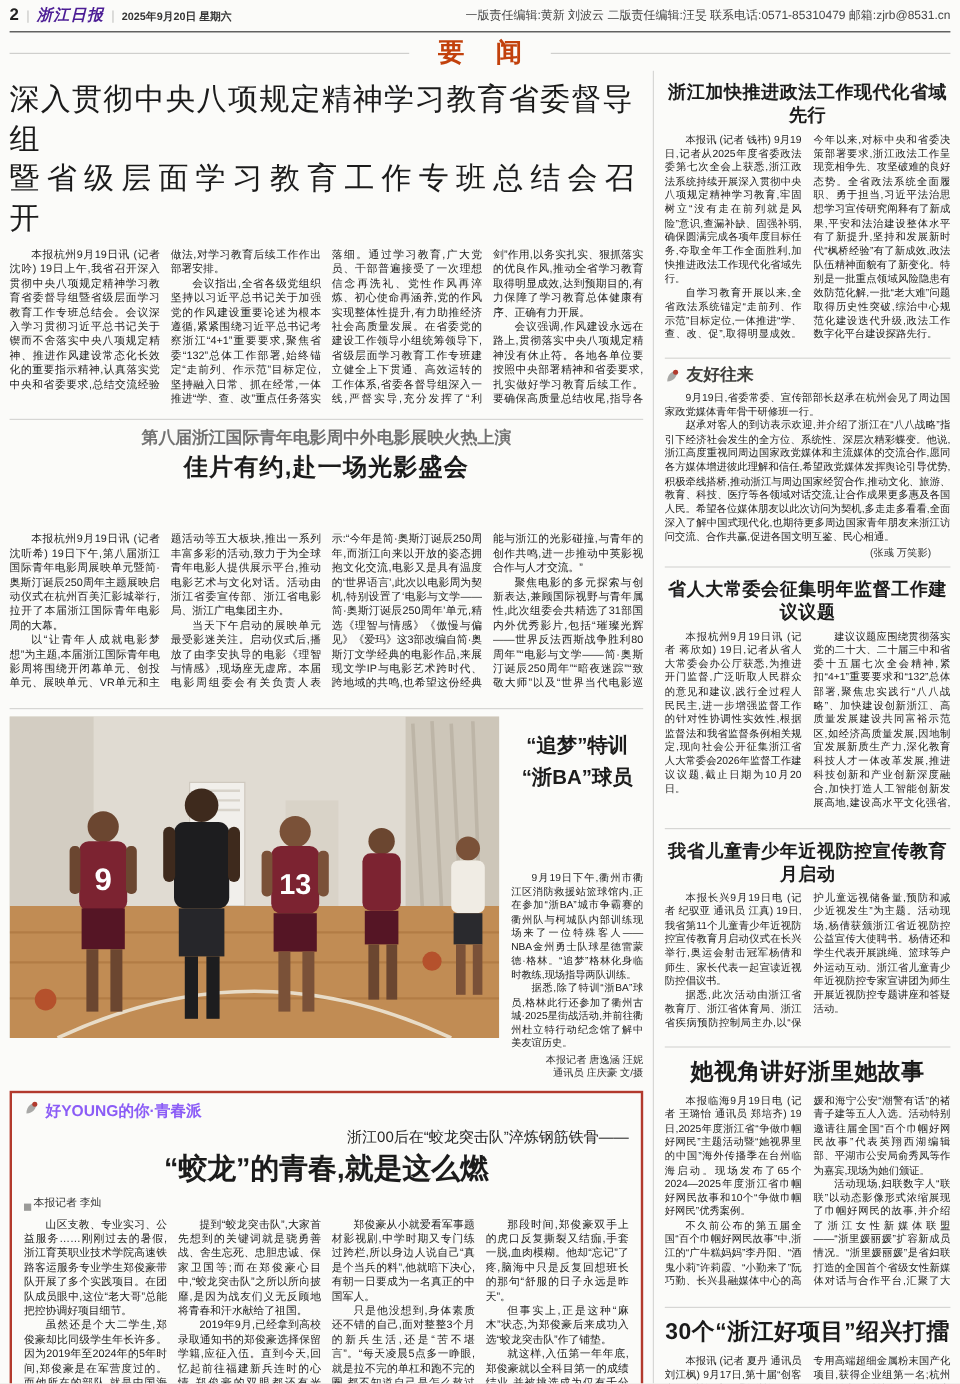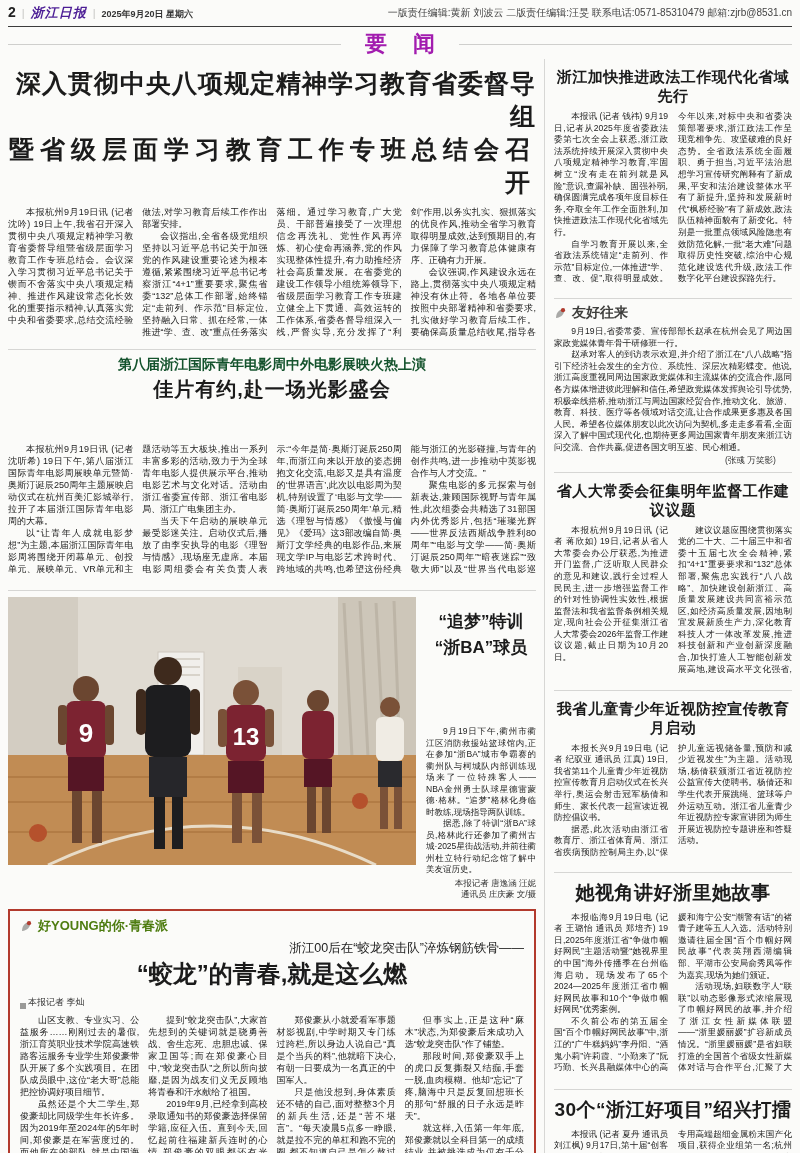--- a/index.html
+++ b/index.html
@@ -12,51 +12,51 @@
   .topbar-left{display:flex;align-items:baseline;gap:6px;}
   .page-num{font-size:14px;font-weight:bold;color:#222;}
   .tb-sep{color:#c5c5c3;font-size:11px;}
   .masthead{font-family:"Liberation Serif","DejaVu Serif",serif;font-style:italic;
             font-weight:bold;font-size:13px;color:#4c1d95;letter-spacing:1px;}
   .tb-date{font-size:9px;font-weight:bold;color:#333;}
   .topbar-right{font-size:10px;color:#444;}
   
   .section-banner{display:flex;align-items:center;gap:14px;height:30px;margin-top:2px;}
   .banner-line{flex:1;height:1px;background:#cfcfcd;}
-  .section-title{font-size:22px;font-weight:bold;color:#a21caf;letter-spacing:10px;padding-left:10px;}
+  .section-title{font-size:22px;font-weight:bold;color:#c2410c;letter-spacing:10px;padding-left:10px;}
   
   .content{display:flex;}
   .left-col{width:528px;flex:none;}
   .right-col{flex:1;border-left:1px solid #d7d7d5;margin-left:8px;padding-left:9px;min-width:0;}
   
   .para{margin:0;text-indent:2em;font-size:9px;line-height:12px;text-align:justify;color:#222;}
   .cols-4{column-count:4;column-gap:9px;overflow:hidden;}
   .cols-2{column-count:2;column-gap:10px;overflow:hidden;}
   .rule{border:none;border-top:1px solid #d6d6d4;margin:5px 0;}
   
-  .lead-title{font-weight:bold;text-align:right;line-height:1.32;margin:8px 0 7px;}
+  .lead-title{font-weight:normal;text-align:left;line-height:1.32;margin:8px 0 7px;}
   .lead-line1{font-size:25px;letter-spacing:1px;}
   .lead-line2{font-size:25px;letter-spacing:6px;}
   .lead-body{height:138px;}
   
-  .film-kicker{text-align:center;font-size:14px;font-weight:bold;color:#14532d;margin:6px 0 2px;}
+  .film-kicker{text-align:center;font-size:14px;font-weight:bold;color:#737373;margin:6px 0 2px;}
   .film-title{text-align:center;font-size:20px;font-weight:bold;letter-spacing:1px;margin:0 0 8px;}
   .film-body{height:142px;margin-top:40px;}
   
   .photo-row{display:flex;gap:10px;margin:6px 0 0;}
   .photo-frame{width:408px;height:268px;flex:none;background:#d8d2c8;overflow:hidden;}
   .photo-side{flex:1;display:flex;flex-direction:column;min-width:0;}
   .photo-title{font-size:17px;font-weight:bold;text-align:center;line-height:1.5;margin-top:12px;}
   .caption{margin-top:66px;}
   .caption .para{font-size:8.5px;line-height:11.5px;}
   .credit{font-size:8.5px;line-height:11.5px;text-align:right;color:#333;margin-top:2px;}
   
   .feature-box{border:2px solid #b23a2d;margin-top:8px;padding:6px 10px 8px;height:272px;
                box-sizing:border-box;overflow:hidden;}
-  .feature-head{display:flex;align-items:center;gap:6px;font-size:13px;font-weight:bold;color:#4d7c0f;}
+  .feature-head{display:flex;gap:6px;font-size:13px;font-weight:bold;color:#8b5cf6;}
   .feature-kicker{text-align:right;font-size:12.5px;color:#222;margin-top:5px;}
   .feature-title{text-align:center;font-size:24px;font-weight:bold;margin:1px 0 6px;}
   .feature-byline{display:flex;align-items:flex-end;gap:2px;font-size:9px;color:#333;margin-bottom:5px;}
   .bullet-square{width:6px;height:6px;background:#9a9a98;flex:none;}
   .feature-body{height:168px;}
   
   .r-title{font-size:15px;font-weight:bold;text-align:center;letter-spacing:0.5px;margin:9px 0 5px;}
   .r-title.big{font-size:19px;margin:7px 0 6px;}
   .r-body .para{font-size:8.6px;line-height:11.6px;}
   .sec-head{display:flex;align-items:center;gap:6px;font-size:14px;font-weight:bold;color:#3f3f3d;margin:4px 0 4px;}
@@ -216,22 +216,22 @@
           <span class="bullet-square"></span>
           <span>本报记者 李灿</span>
         </div>
         <div class="cols-4 feature-body">
             <p class="para">山区支教、专业实习、公益服务……刚刚过去的暑假,浙江育英职业技术学院高速铁路客运服务专业学生郑俊豪带队开展了多个实践项目。在团队成员眼中,这位“老大哥”总能把控协调好项目细节。</p>
             <p class="para">虽然还是个大二学生,郑俊豪却比同级学生年长许多。因为2019年至2024年的5年时间,郑俊豪是在军营度过的。而他所在的部队,就是中国海军陆战队特种部队——“蛟龙突击队”。</p>
             <p class="para">提到“蛟龙突击队”,大家首先想到的关键词就是骁勇善战、舍生忘死、忠胆忠诚、保家卫国等;而在郑俊豪心目中,“蛟龙突击队”之所以所向披靡,是因为战友们义无反顾地将青春和汗水献给了祖国。</p>
             <p class="para">2019年9月,已经拿到高校录取通知书的郑俊豪选择保留学籍,应征入伍。直到今天,回忆起前往福建新兵连时的心情,郑俊豪的双眼都还有光芒:“那就是青春开始的地方。”</p>
             <p class="para">郑俊豪从小就爱看军事题材影视剧,中学时期又专门练过跨栏,所以身边人说自己“真是个当兵的料”,他就暗下决心,有朝一日要成为一名真正的中国军人。</p>
             <p class="para">只是他没想到,身体素质还不错的自己,面对整整3个月的新兵生活,还是“苦不堪言”。“每天凌晨5点多一睁眼,就是拉不完的单杠和跑不完的圈,都不知道自己是怎么熬过来的。”郑俊豪说,当时的体能训练多到让自己麻木。</p>
+            <p class="para">那段时间,郑俊豪双手上的虎口反复撕裂又结痂,手套一脱,血肉模糊。他却“忘记”了疼,脑海中只是反复回想班长的那句“舒服的日子永远是昨天”。</p>
             <p class="para">但事实上,正是这种“麻木”状态,为郑俊豪后来成功入选“蛟龙突击队”作了铺垫。</p>
-            <p class="para">那段时间,郑俊豪双手上的虎口反复撕裂又结痂,手套一脱,血肉模糊。他却“忘记”了疼,脑海中只是反复回想班长的那句“舒服的日子永远是昨天”。</p>
             <p class="para">就这样,入伍第一年年底,郑俊豪就以全科目第一的成绩结业,并被挑选成为仅有千分之四概率入选的“蛟龙突击队”队员。</p>
           </div>
       </article>
 
     </div>
 
     <div class="right-col">
 
       <article>
         <div class="r-title">浙江加快推进政法工作现代化省域先行</div>

